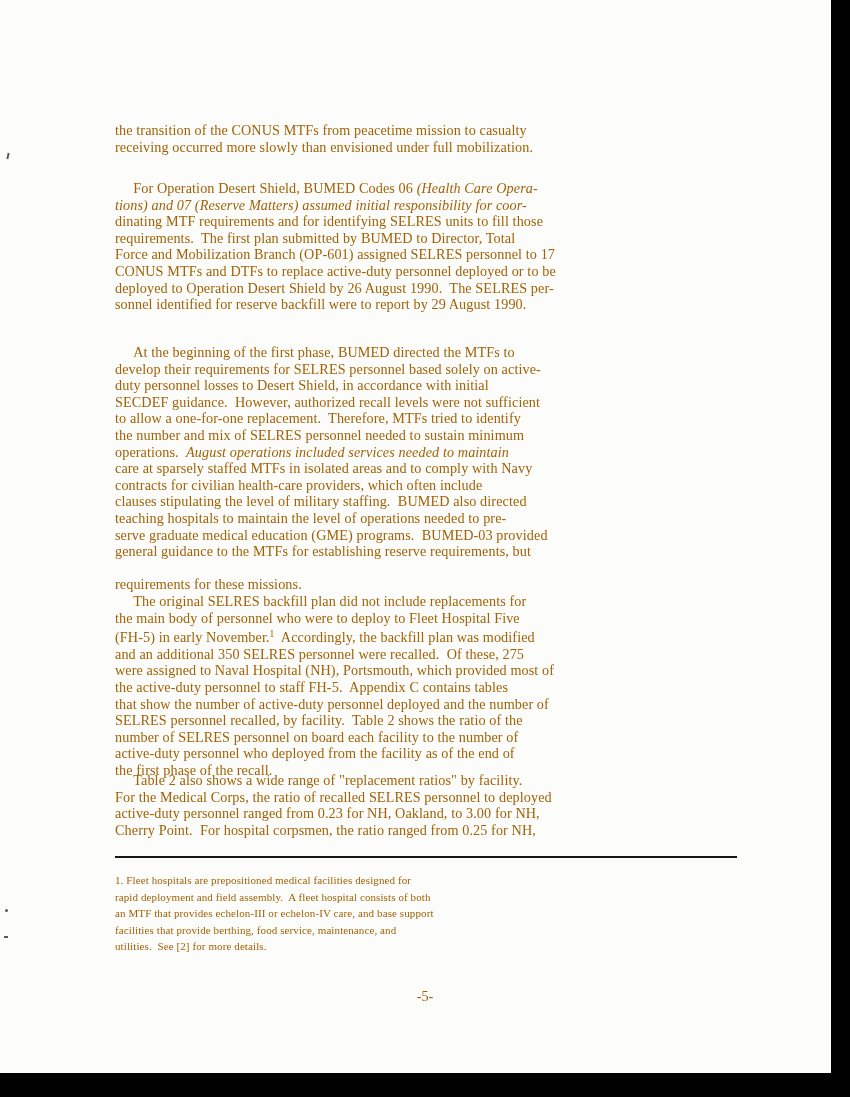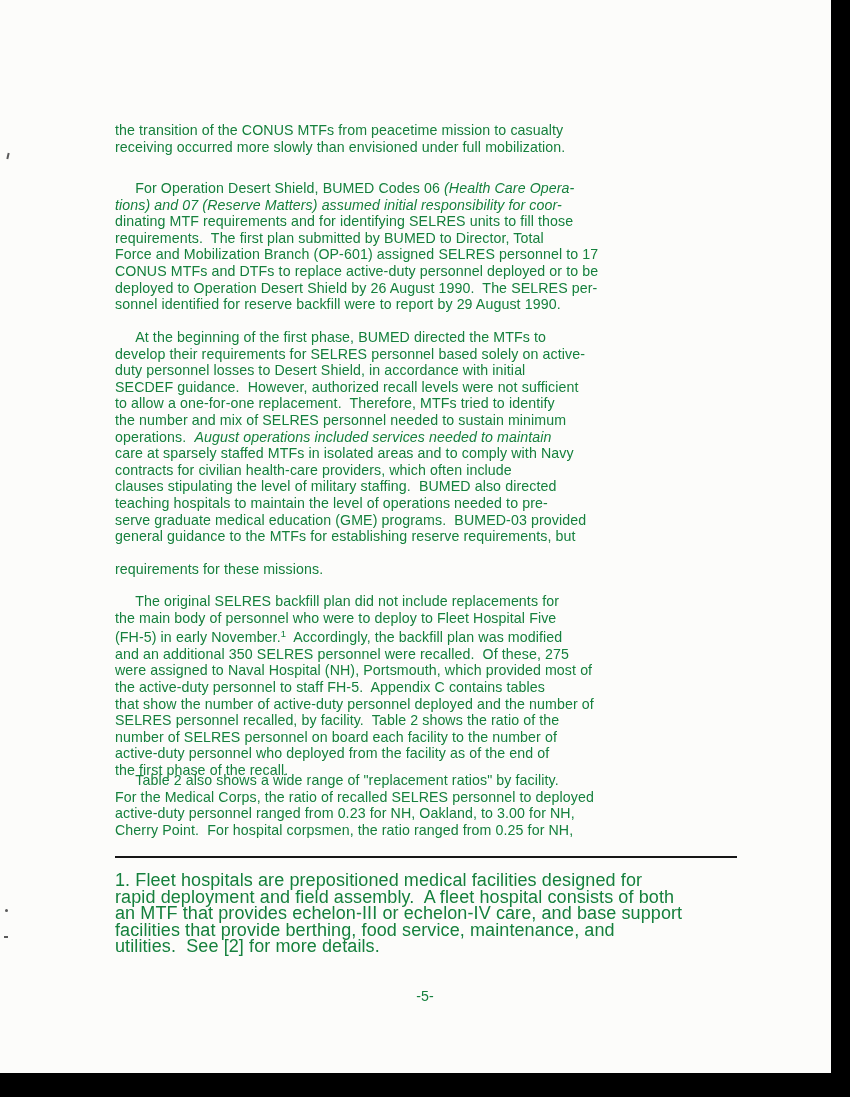--- a/index.html
+++ b/index.html
@@ -6,36 +6,36 @@
     margin: 0;
     padding: 0;
     background: #ffffff;
   }
   .page {
     position: relative;
     width: 850px;
     height: 1097px;
     background: #fcfcfa;
     overflow: hidden;
-    font-family: Liberation Sans, sans-serif;
-    color: #15803d;
+    font-family: Liberation Serif, serif;
+    color: #a16207;
   }
   .para {
     position: absolute;
     left: 115px;
     width: 665px;
     margin: 0;
     white-space: pre-wrap;
     font-size: 14.2px;
     line-height: 16.6px;
     letter-spacing: 0.1px;
   }
   .p1 { top: 122px; }
   .p2 { top: 180px; }
-  .p3 { top: 329px; }
+  .p3 { top: 344px; }
   .p4 { top: 593px; }
   .p5 { top: 772px; }
   .it { font-style: italic; }
   .fnref {
     font-size: 9.5px;
     vertical-align: 5px;
     letter-spacing: 0;
   }
   .rule {
     position: absolute;
@@ -44,21 +44,21 @@
     width: 622px;
     height: 0;
     border-top: 2px solid #161616;
   }
   .footnote {
     position: absolute;
     left: 115px;
     top: 872px;
     width: 665px;
     white-space: pre-wrap;
-    font-size: 18px;
+    font-size: 11px;
     line-height: 16.6px;
     letter-spacing: 0.1px;
   }
   .pageno {
     position: absolute;
     left: 115px;
     top: 988px;
     width: 620px;
     text-align: center;
     font-size: 14.2px;

